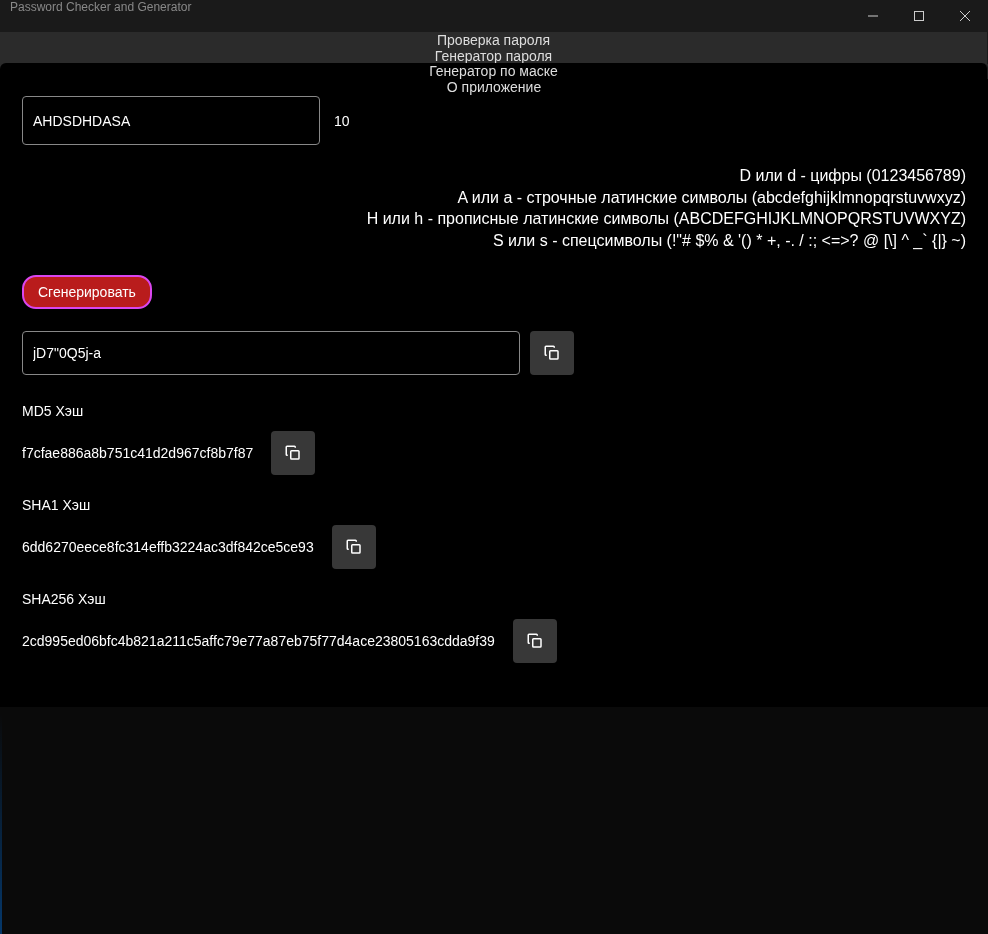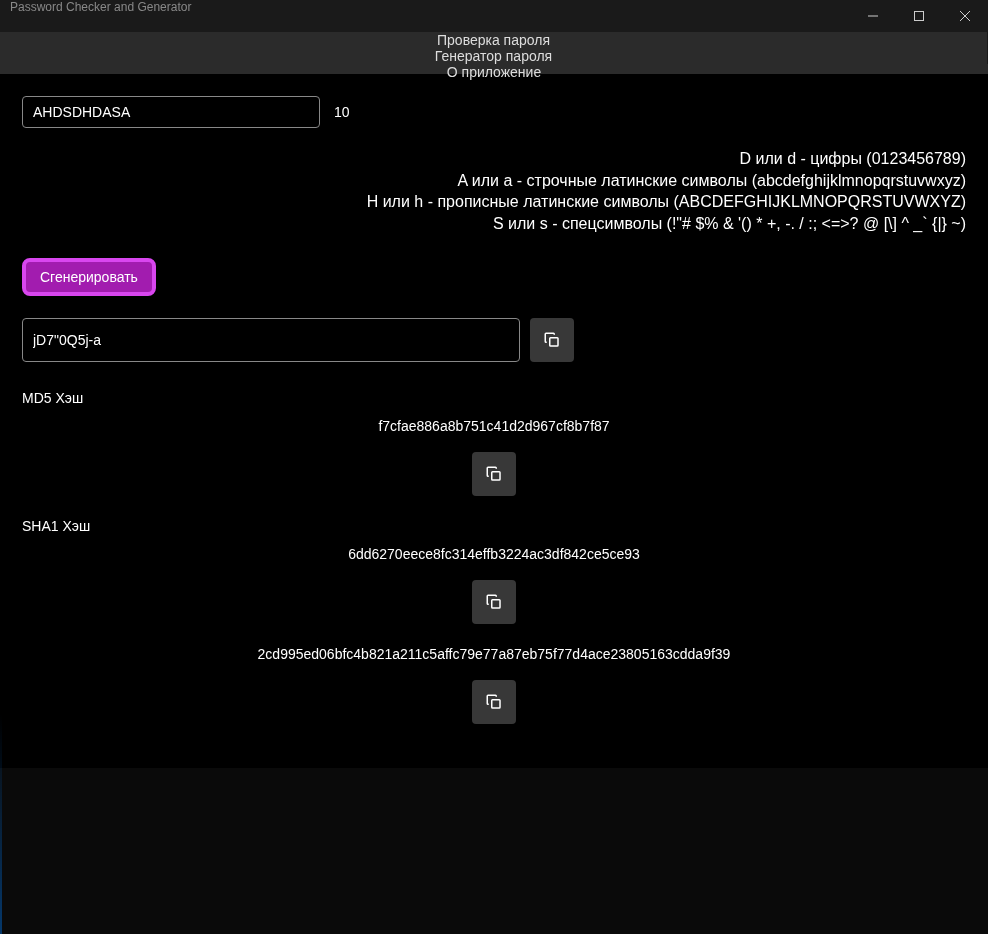--- a/index.html
+++ b/index.html
@@ -88,37 +88,37 @@
     }
     .input-text {
       background: #000;
       border: 1px solid #888;
       border-radius: 4px;
       color: #fff;
       padding: 8px 10px;
       font-size: 14px;
       font-family: inherit;
       width: 298px;
-      height: 32px;
+      height: 49px;
     }
     .mask-count {
       font-size: 14px;
       color: #fff;
     }
     .help-text {
       font-size: 16px;
       line-height: 1.35;
       color: #fff;
       margin-bottom: 24px;
       text-align: right;
     }
     .generate-btn {
-      background: #a21caf;
-      border: 4px solid #d946ef;
-      border-radius: 8px;
+      background: #b91c1c;
+      border: 2px solid #d946ef;
+      border-radius: 14px;
       color: #fff;
       font-size: 14px;
       padding: 7px 14px;
       cursor: pointer;
       font-family: inherit;
       margin-bottom: 22px;
     }
     .result-row {
       display: flex;
       align-items: center;
@@ -157,21 +157,20 @@
     }
     .hash-label {
       font-size: 14px;
       margin-bottom: 12px;
       color: #fff;
     }
     .hash-row {
       display: flex;
       align-items: center;
       gap: 18px;
-      flex-direction: column;
     }
     .hash-value {
       font-size: 14px;
       color: #fff;
     }
     .blue-edge {
       position: absolute;
       left: 0;
       bottom: 0;
       width: 2px;
@@ -201,20 +200,21 @@
           <line x1="0" y1="0" x2="10" y2="10" stroke="currentColor" stroke-width="1"></line>
           <line x1="10" y1="0" x2="0" y2="10" stroke="currentColor" stroke-width="1"></line>
         </svg>
     </div>
   </div>
 </div>
 
 <div class="tabs">
   <div class="tab">Проверка пароля</div>
   <div class="tab">Генератор пароля</div>
+  <div class="tab active">Генератор по маске</div>
   <div class="tab">О приложение</div>
 </div>
 
 <div class="content">
 
   <div class="mask-row">
     <input type="text" class="input-text" value="AHDSDHDASA" style="">
     <span class="mask-count">10</span>
   </div>
 
@@ -257,20 +257,21 @@
       <button class="copy-btn">
         <svg viewBox="0 0 24 24" fill="none" stroke="currentColor" stroke-width="2">
             <rect x="9" y="9" width="11" height="11" rx="1"></rect>
             <path d="M5 15H4a1 1 0 0 1-1-1V4a1 1 0 0 1 1-1h10a1 1 0 0 1 1 1v1"></path>
           </svg>
       </button>
     </div>
   </div>
 
   <div class="hash-section">
+    <div class="hash-label">SHA256 Хэш</div>
     <div class="hash-row">
       <span class="hash-value">2cd995ed06bfc4b821a211c5affc79e77a87eb75f77d4ace23805163cdda9f39</span>
       <button class="copy-btn">
         <svg viewBox="0 0 24 24" fill="none" stroke="currentColor" stroke-width="2">
             <rect x="9" y="9" width="11" height="11" rx="1"></rect>
             <path d="M5 15H4a1 1 0 0 1-1-1V4a1 1 0 0 1 1-1h10a1 1 0 0 1 1 1v1"></path>
           </svg>
       </button>
     </div>
   </div>

